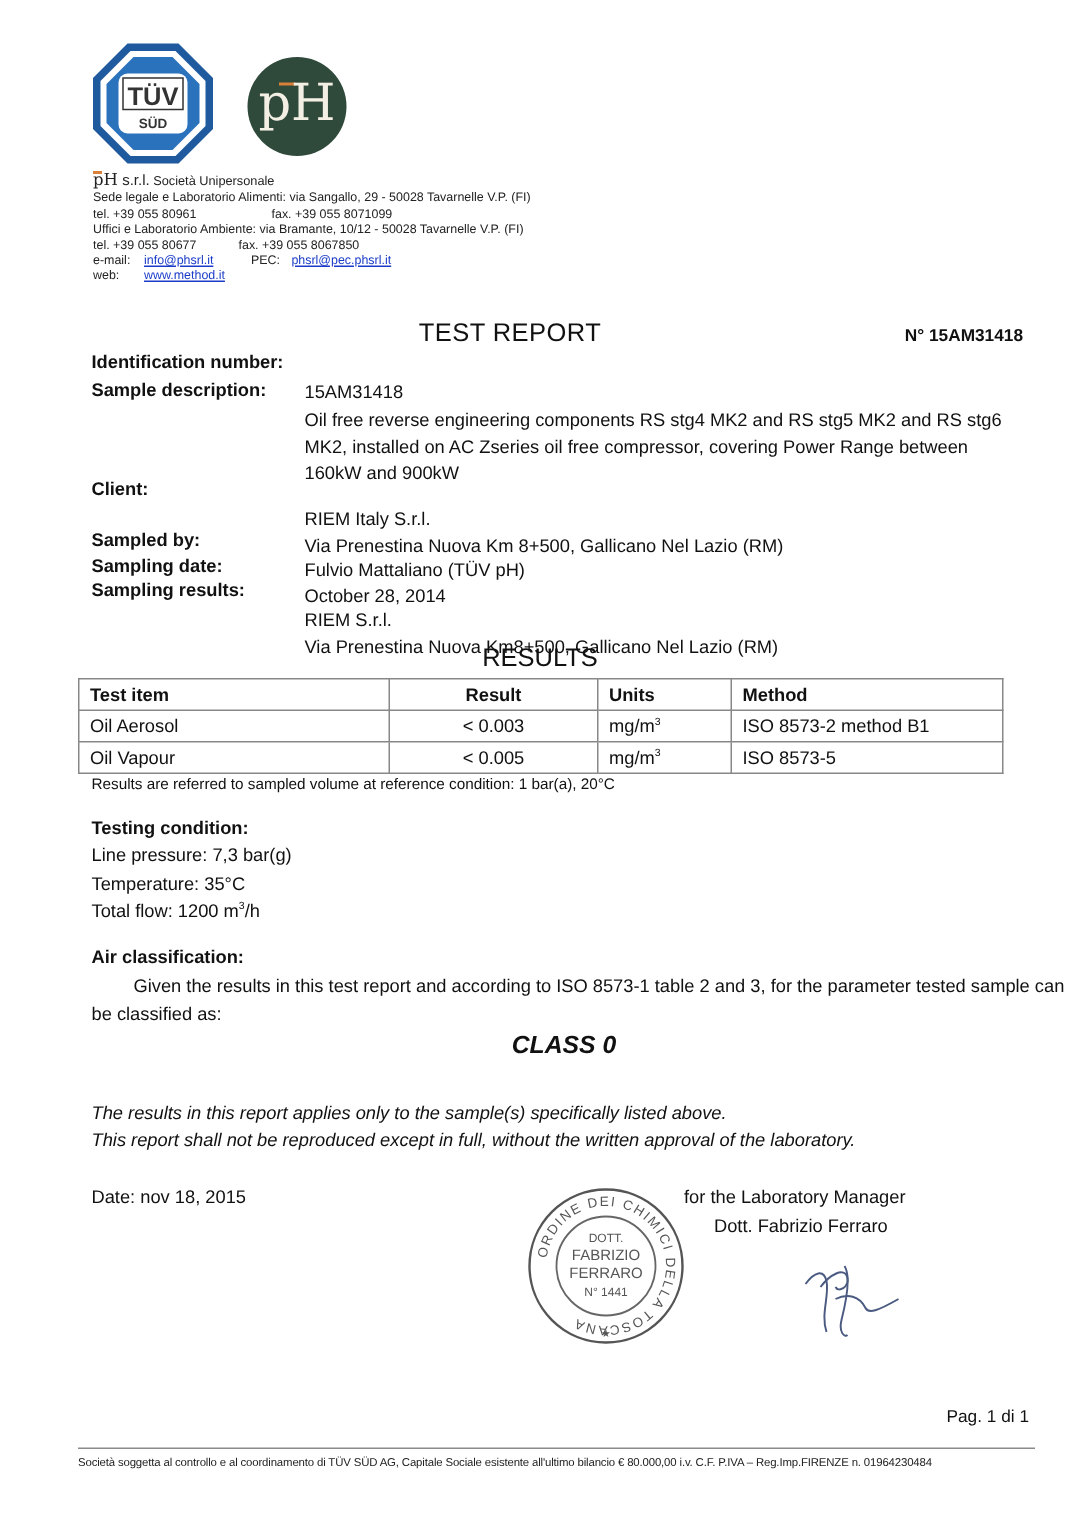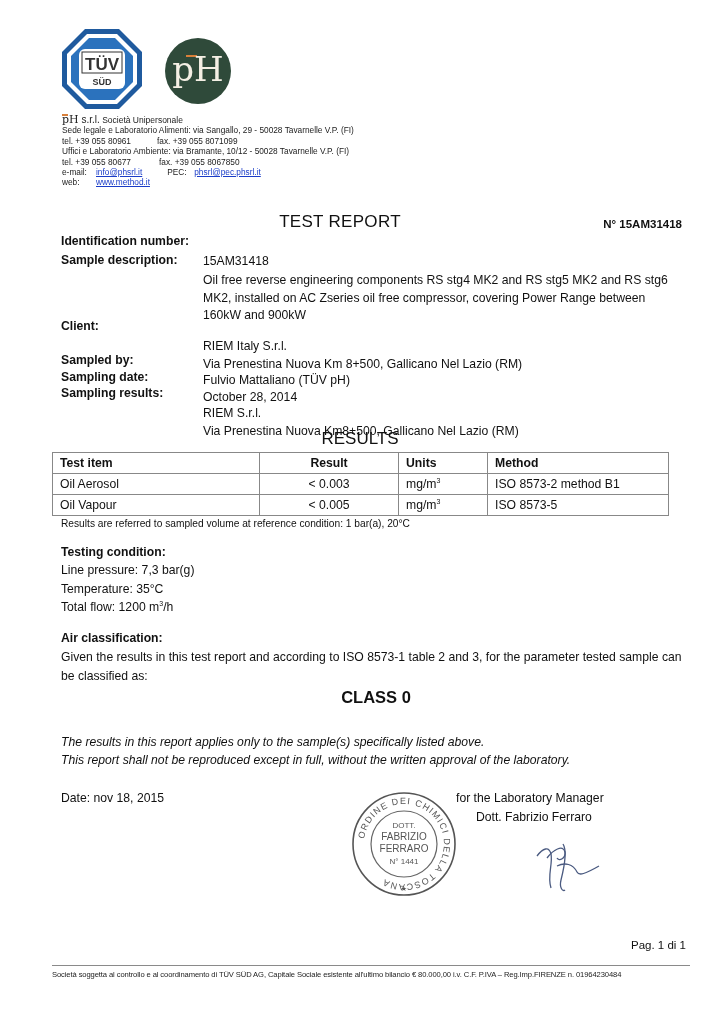--- a/index.html
+++ b/index.html
@@ -41,21 +41,21 @@
   #results-table .c2 { width:124px; text-align:center; }
   #results-table .c3 { width:74px; }
   #results-table .c4 { width:166px; }
   #results-note { left:61px; top:518px; font-size:10.2px; }
 
   sup { font-size:7px; vertical-align:5px; line-height:0; }
 
   .sec-title { position:absolute; left:61px; font-weight:bold; font-size:12.2px; }
   .line { position:absolute; left:61px; font-size:12.2px; }
 
-  #class-value { left:0; width:724px; top:688px; text-align:center; font-size:16.5px; font-weight:bold; }
+  #class-value { left:0; width:724px; top:688px; text-align:center; font-size:16.5px; font-weight:bold;font-style:italic; }
   #class-value span { position:relative; left:14px; }
 
   .ital { position:absolute; left:61px; font-size:12.2px; font-style:italic; }
 
   #date { left:61px; top:791px; font-size:12.2px; }
   #signatory-role { left:456px; top:791px; font-size:12.2px; }
   #signatory-name { left:476px; top:810px; font-size:12.2px; }
 
   #stamp { left:350px; top:790px; width:108px; height:108px; }
   #signature { left:533px; top:836px; width:72px; height:60px; }
@@ -78,21 +78,21 @@
 </svg>
 
 <div id="ph-logo" class="abs">
   <div class="ph-bar"></div>
   <div class="ph-text">pH</div>
 </div>
 
 <div id="letterhead" class="abs">
   <div class="row co"><span class="ph">pH</span><span> s.r.l.</span><span style="font-size:8.5px"> Società Unipersonale</span></div>
   <div class="row"><span>Sede legale e Laboratorio Alimenti:</span><span> via Sangallo, 29 - 50028 Tavarnelle V.P. (FI)</span></div>
-  <div class="row"><span class="lbl" style="width:95px">tel.  +39 055 80961</span><span>fax.  +39 055 8071099</span></div>
+  <div class="row"><span class="lbl" style="width:119px">tel.  +39 055 80961</span><span>fax.  +39 055 8071099</span></div>
   <div class="row"><span>Uffici e Laboratorio Ambiente:</span><span>  via Bramante, 10/12 - 50028 Tavarnelle V.P. (FI)</span></div>
   <div class="row"><span class="lbl" style="width:97px">tel.  +39 055 80677</span><span>fax.  +39 055 8067850</span></div>
   <div class="row"><span class="lbl" style="width:34px">e-mail:</span><a>info@phsrl.it</a><span class="lbl" style="width:25px"></span><span class="lbl" style="width:27px">PEC:</span><a>phsrl@pec.phsrl.it</a></div>
   <div class="row"><span class="lbl" style="width:34px">web:</span><a>www.method.it</a></div>
 </div>
 
 <div id="report-title" class="abs"><span>TEST REPORT</span></div>
 <div id="report-number" class="abs">N° 15AM31418</div>
 
 <div class="info-row" style="top:233px">
@@ -154,21 +154,21 @@
 </tbody>
   </table>
 <div id="results-note" class="abs">Results are referred to sampled volume at reference condition: 1 bar(a), 20°C</div>
 
 <div class="sec-title" style="top:545px">Testing condition:</div>
 <div class="line" style="top:563px">Line pressure: 7,3 bar(g)</div>
 <div class="line" style="top:582px">Temperature: 35°C</div>
 <div class="line" style="top:600px"><span>Total flow: 1200 m</span><sup>3</sup><span>/h</span></div>
 
 <div class="sec-title" style="top:631px">Air classification:</div>
-<div class="line" style="top:650px; white-space:nowrap;">Given the results in this test report and according to ISO 8573-1 table 2 and 3, for the parameter tested sample can</div>
+<div class="line" style="top:650px; white-space:nowrap;margin-left:28px;">Given the results in this test report and according to ISO 8573-1 table 2 and 3, for the parameter tested sample can</div>
 <div class="line" style="top:669px">be classified as:</div>
 <div id="class-value" class="abs"><span>CLASS 0</span></div>
 
 <div class="ital" style="top:735px">The results in this report applies only to the sample(s) specifically listed above.</div>
 <div class="ital" style="top:753px">This report shall not be reproduced except in full, without the written approval of the laboratory.</div>
 
 <div id="date" class="abs">Date: nov 18, 2015</div>
 <div id="signatory-role" class="abs">for the Laboratory Manager</div>
 <div id="signatory-name" class="abs">Dott. Fabrizio Ferraro</div>
 

